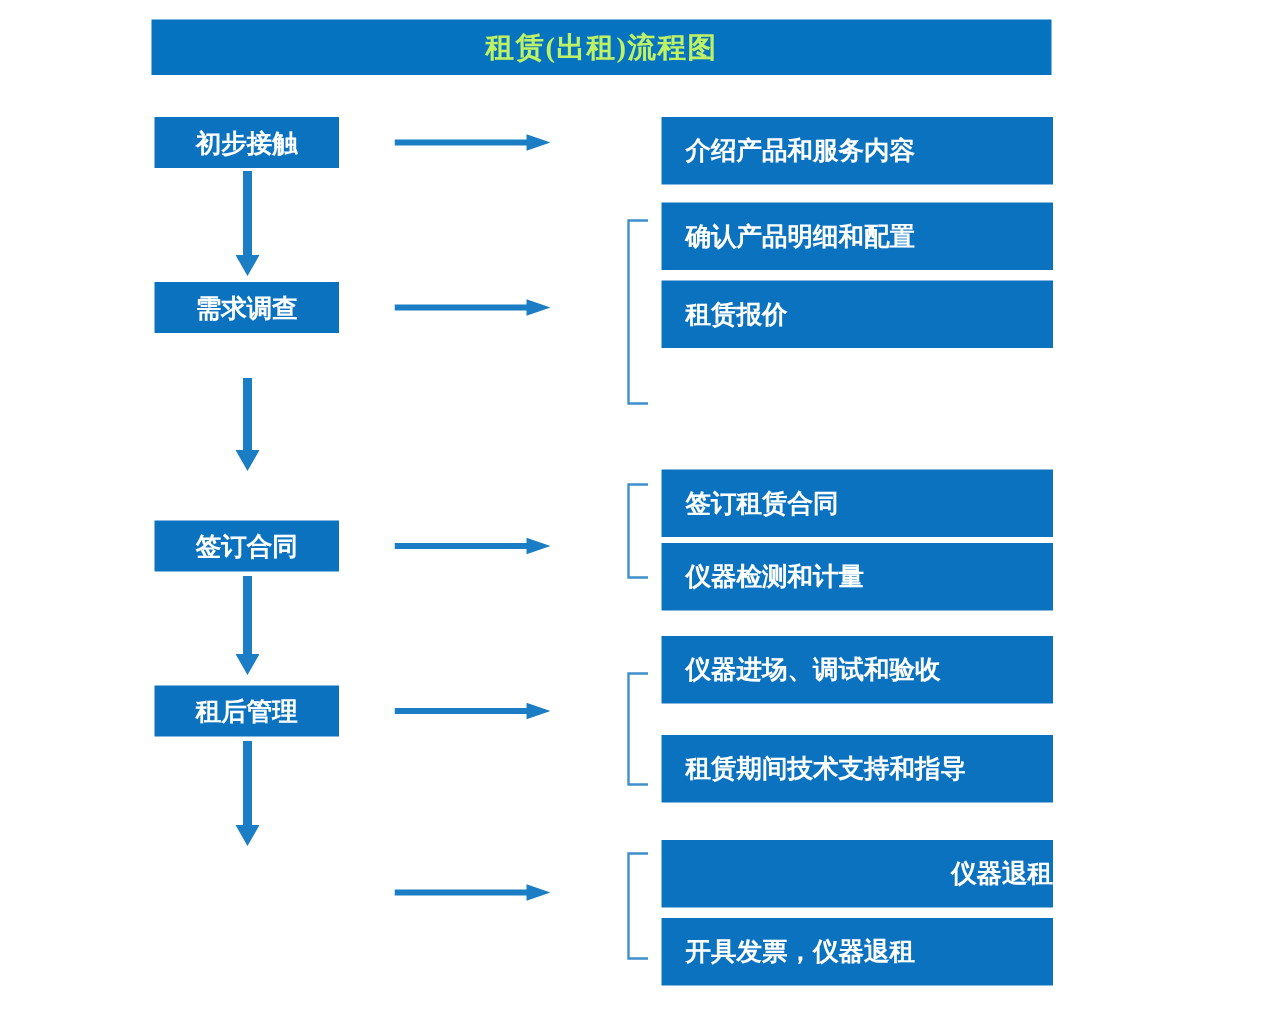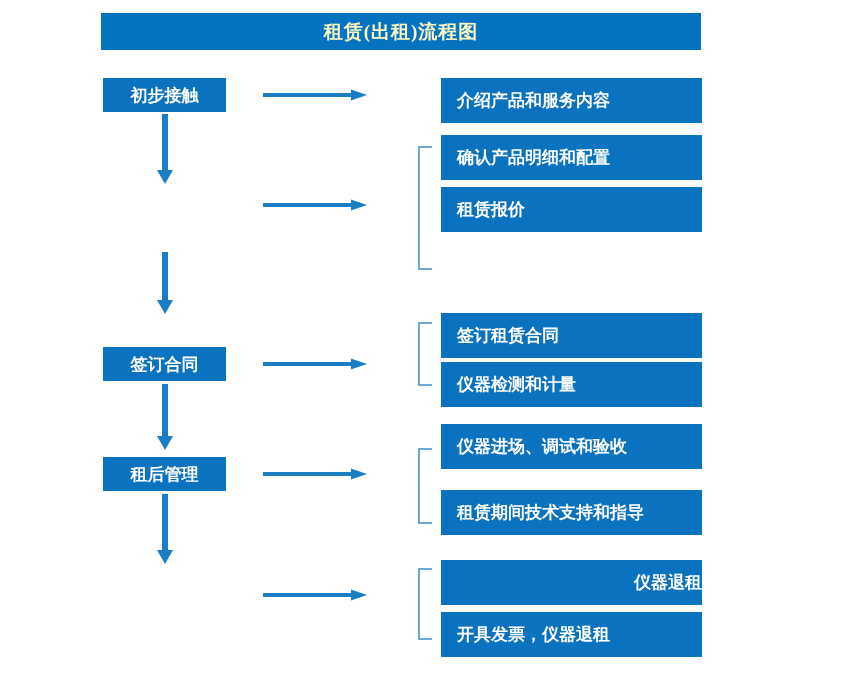--- a/index.html
+++ b/index.html
@@ -13,21 +13,21 @@
 
   
   .title-bar{
     position:absolute;
     left:101px;top:13px;
     width:600px;height:37px;
     background:#0673c0;
     display:flex;align-items:center;justify-content:center;
   }
   .title-bar .title-text{
-    color:#fef9c3;
+    color:#bef264;
     font-size:19px;
     font-weight:bold;
     letter-spacing:1px;
     font-family:"Liberation Serif","DejaVu Serif",serif;
   }
 
   
   .box{
     position:absolute;
     background:#0b72c0;
@@ -89,20 +89,23 @@
   </div>
   <div class="box detail" style="top:78px;">
     <span class="box-text">介绍产品和服务内容</span>
   </div>
   <div class="varrow" style="top:114px;height:70px;">
     <svg width="16" height="70" viewBox="0 0 16 70">
       <path d="M5 0 H11 V56 H16 L8 70 L0 56 H5 Z" fill="#1b7ec4"></path>
     </svg>
   </div>
 
+  <div class="box stage" style="top:188px;">
+    <span class="box-text">需求调查</span>
+  </div>
   <div class="harrow" style="top:198px;">
     <svg width="104" height="14" viewBox="0 0 104 14">
       <path d="M0 5 H88 V1.5 L104 7 L88 12.5 V9 H0 Z" fill="#1b7ec4"></path>
     </svg>
   </div>
   <div class="bracket" style="top:146px;height:124px;">
     <svg width="14" height="124" viewBox="0 0 14 124">
       <path d="M14 1 H1 V123 H14" fill="none" stroke="#3f8fcc" stroke-width="1.6"></path>
     </svg>
   </div>

